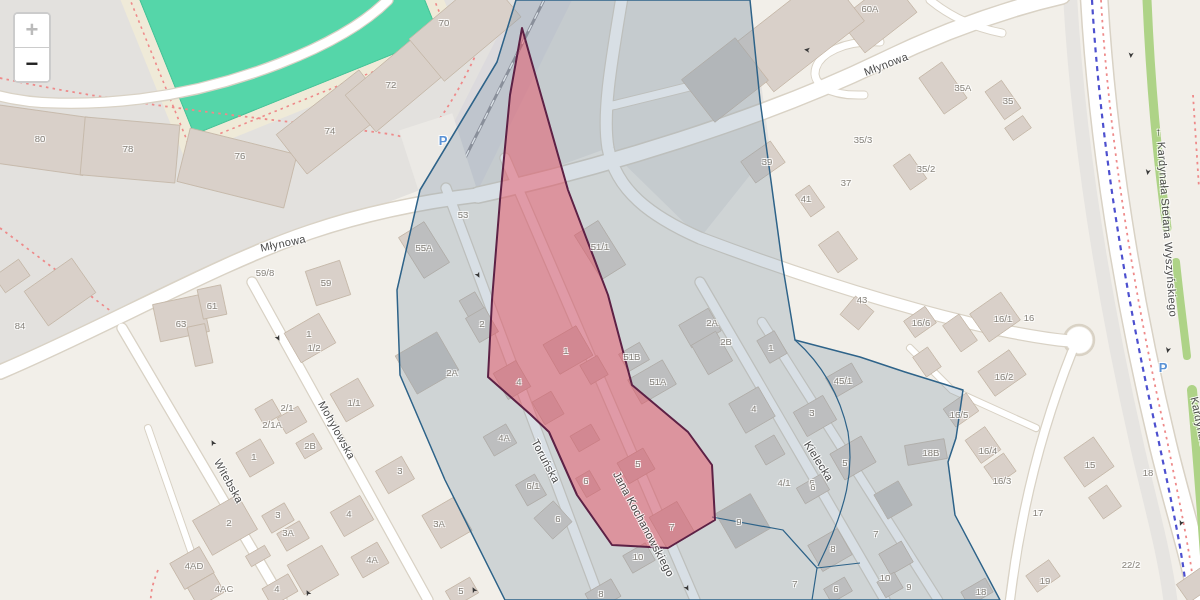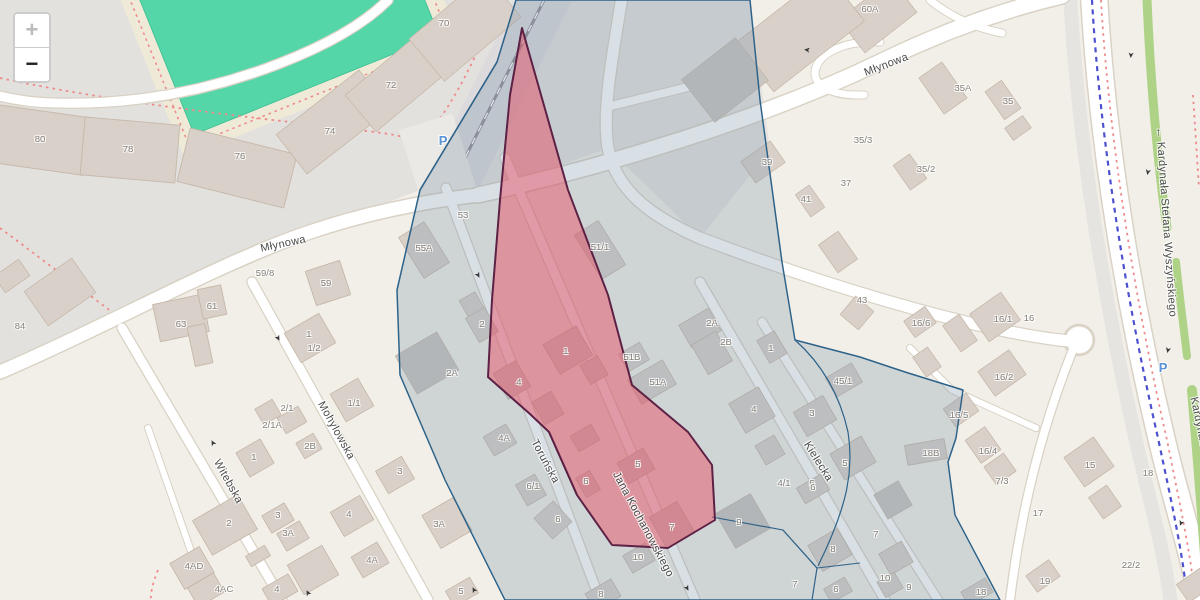--- a/index.html
+++ b/index.html
@@ -259,21 +259,21 @@
       <span class="lbl num" style="left: 943px; top: 87px; transform: translate(-50%, -50%) rotate(0deg); padding-left: 40px;">35A</span>
       <span class="lbl num" style="left: 1008px; top: 100px; transform: translate(-50%, -50%) rotate(0deg);">35</span>
       <span class="lbl num" style="left: 870px; top: 8px; transform: translate(-50%, -50%) rotate(0deg);">60A</span>
       <span class="lbl num" style="left: 921px; top: 322px; transform: translate(-50%, -50%) rotate(0deg);">16/6</span>
       <span class="lbl num" style="left: 1003px; top: 318px; transform: translate(-50%, -50%) rotate(0deg);">16/1</span>
       <span class="lbl num" style="left: 1029px; top: 317px; transform: translate(-50%, -50%) rotate(0deg);">16</span>
       <span class="lbl num" style="left: 1004px; top: 376px; transform: translate(-50%, -50%) rotate(0deg);">16/2</span>
       <span class="lbl num" style="left: 959px; top: 414px; transform: translate(-50%, -50%) rotate(0deg);">16/5</span>
       <span class="lbl num" style="left: 931px; top: 452px; transform: translate(-50%, -50%) rotate(0deg);">18B</span>
       <span class="lbl num" style="left: 988px; top: 450px; transform: translate(-50%, -50%) rotate(0deg);">16/4</span>
-      <span class="lbl num" style="left: 1002px; top: 480px; transform: translate(-50%, -50%) rotate(0deg);">7/3</span>
+      <span class="lbl num" style="left: 1002px; top: 480px; transform: translate(-50%, -50%) rotate(0deg);">16/3</span>
       <span class="lbl num" style="left: 1090px; top: 464px; transform: translate(-50%, -50%) rotate(0deg);">15</span>
       <span class="lbl num" style="left: 1148px; top: 472px; transform: translate(-50%, -50%) rotate(0deg);">18</span>
       <span class="lbl num" style="left: 1038px; top: 512px; transform: translate(-50%, -50%) rotate(0deg);">17</span>
       <span class="lbl num" style="left: 1045px; top: 580px; transform: translate(-50%, -50%) rotate(0deg);">19</span>
       <span class="lbl num" style="left: 1131px; top: 564px; transform: translate(-50%, -50%) rotate(0deg);">22/2</span>
       <span class="lbl num" style="left: 784px; top: 457px; transform: translate(-50%, -50%) rotate(0deg); margin-top: 25px;">4/1</span>
       <span class="lbl num" style="left: 845px; top: 462px; transform: translate(-50%, -50%) rotate(0deg);">5</span>
       <span class="lbl num" style="left: 812px; top: 482px; transform: translate(-50%, -50%) rotate(0deg);">6</span>
       <span class="lbl num" style="left: 287px; top: 407px; transform: translate(-50%, -50%) rotate(0deg);">2/1</span>
       <span class="lbl num" style="left: 272px; top: 424px; transform: translate(-50%, -50%) rotate(0deg);">2/1A</span>

